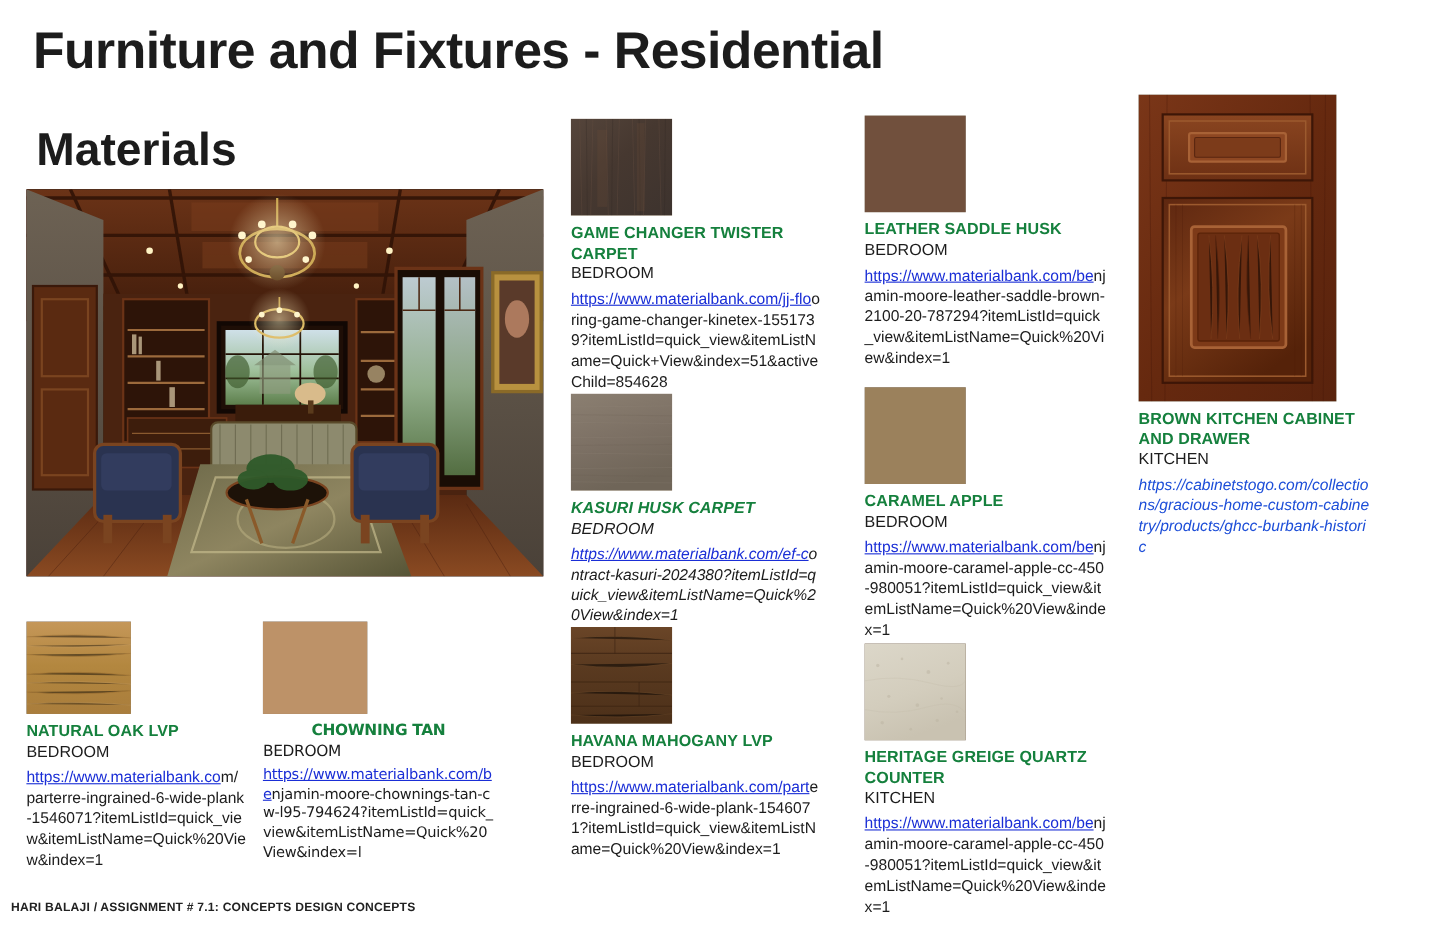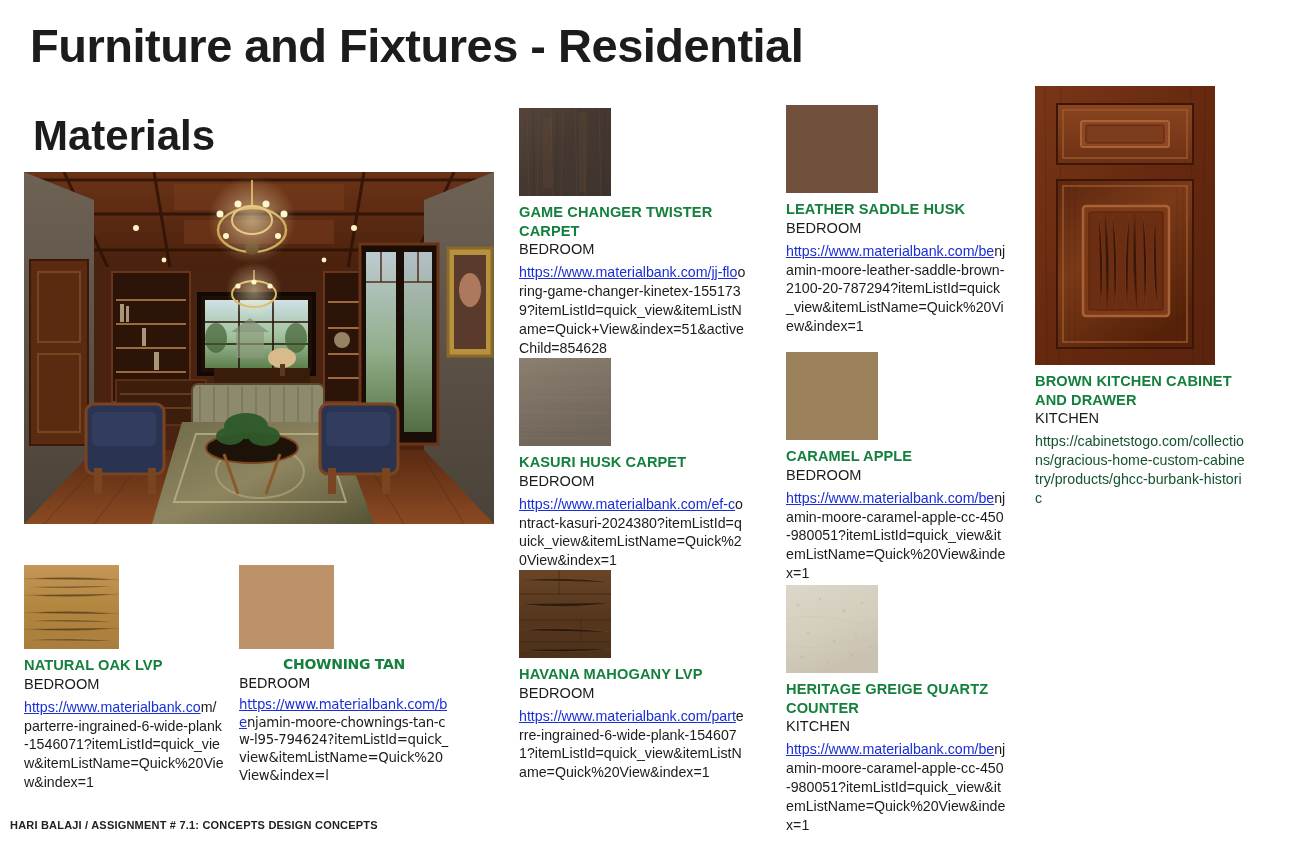--- a/index.html
+++ b/index.html
@@ -79,39 +79,39 @@
     font-size: 14.2px;
     color: #1c1c1c;
     line-height: 1.33;
     word-break: break-all;
     margin-top: 4px;
   }
   .mat-url .lnk {
     color: #1a2ed6;
     text-decoration: underline;
   }
-  .mat-url.plain { color: #14532d; }
+  .mat-url.plain { color: #1d4ed8; font-style: italic; }
 
   
   .alt-font, .alt-font .mat-name, .alt-font .mat-room, .alt-font .mat-url {
     font-family: "DejaVu Sans", sans-serif;
     letter-spacing: -0.3px;
   }
   .alt-font .mat-name { font-size: 14px; text-align: center; }
   .alt-font .mat-room { font-size: 14px; }
   .alt-font .mat-url  { font-size: 13.3px; }
 
   
   
   #card-natural-oak  { left: 24px;  top: 565px; width: 200px; }
   #card-chowning-tan { left: 239px; top: 565px; width: 210px; }
 
   
   #card-game-changer { left: 519px; top: 108px; width: 228px; }
-  #card-kasuri       { left: 519px; top: 358px; width: 228px; }
+  #card-kasuri       { left: 519px; top: 358px; width: 228px; font-style: italic; }
   #card-havana       { left: 519px; top: 570px; width: 228px; }
 
   
   #card-leather      { left: 786px; top: 105px; width: 222px; }
   #card-caramel      { left: 786px; top: 352px; width: 222px; }
   #card-heritage     { left: 786px; top: 585px; width: 222px; }
 
   
   #card-cabinet      { left: 1035px; top: 86px; width: 212px; }
   .mat-card .swatch.sq-med    { width: 92px;  height: 88px; }

